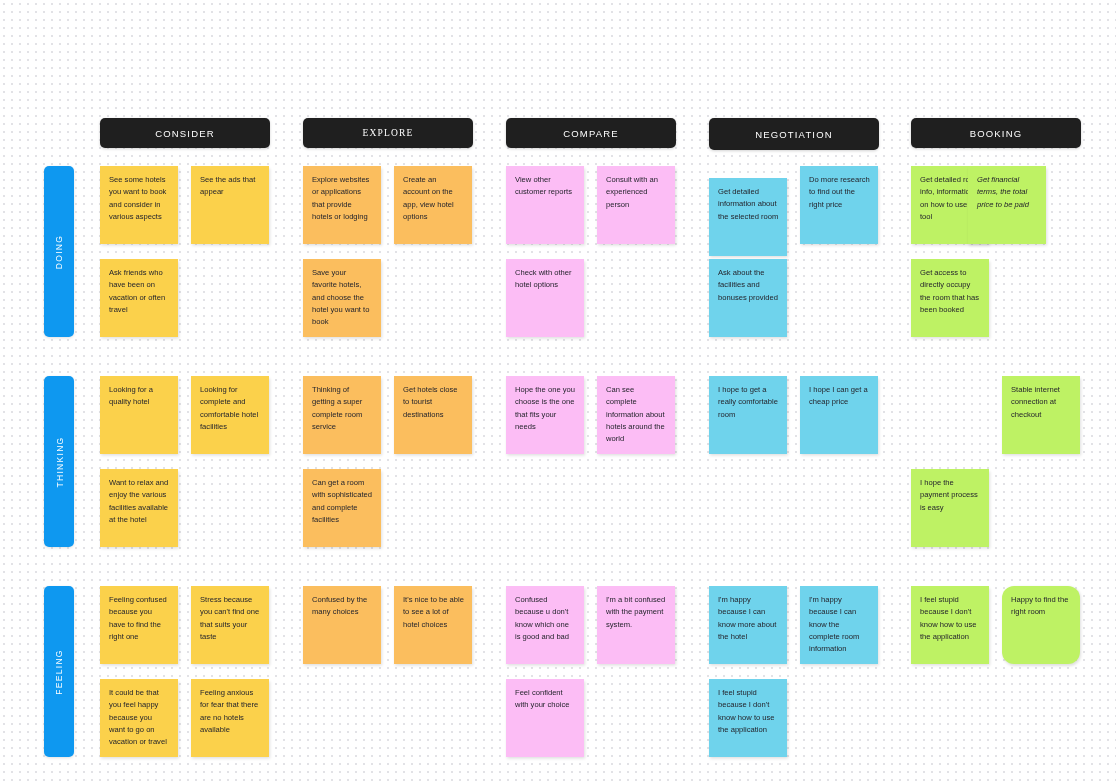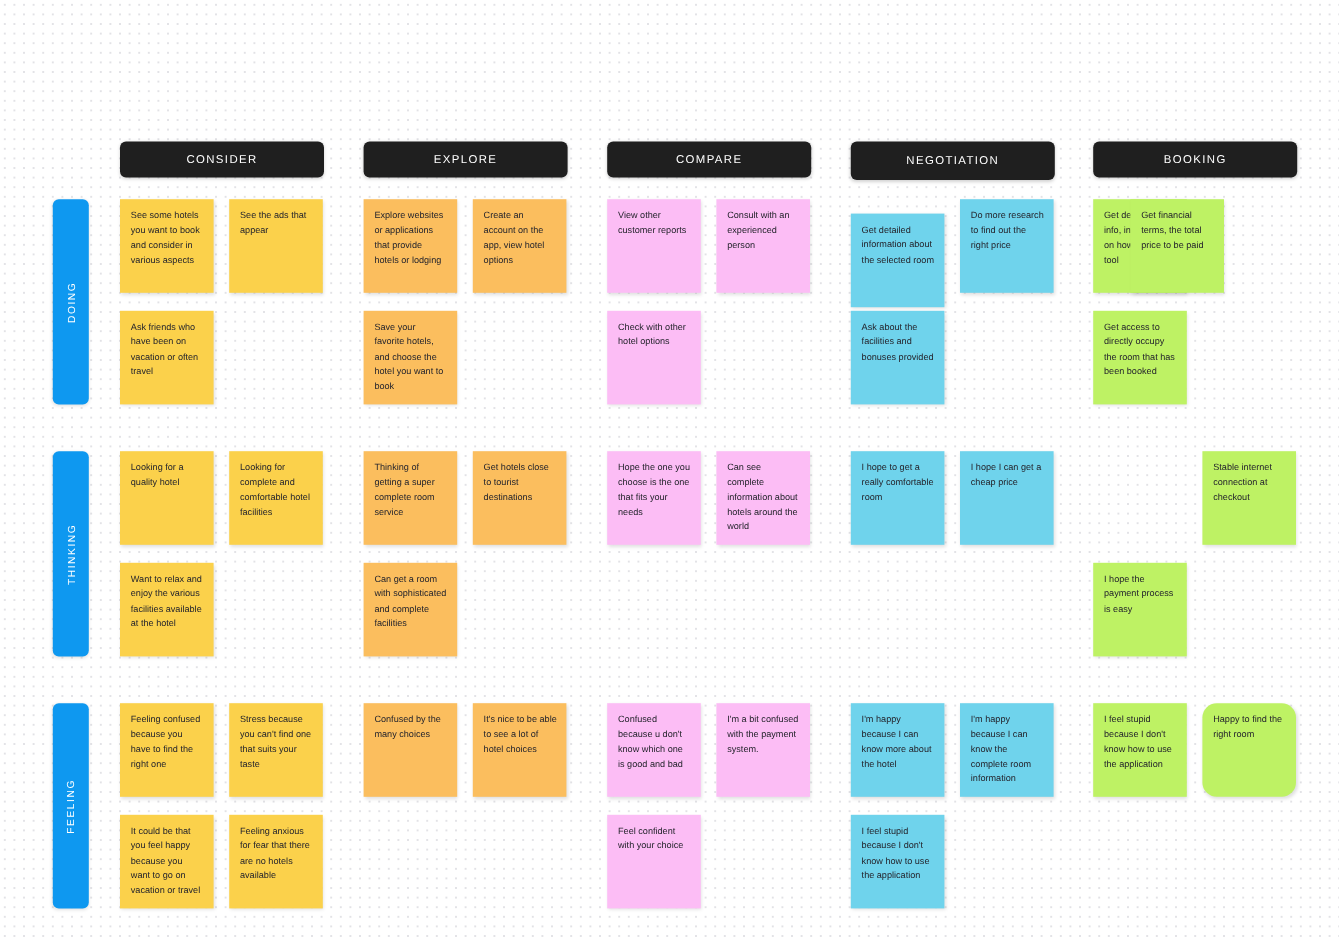--- a/index.html
+++ b/index.html
@@ -92,21 +92,21 @@
   .note.c-blue   { background: #6FD3EC; }
   .note.c-salmon { background: #bef264; }
 </style>
 </head>
 <body>
 
 <div id="board">
     <div class="stage-header" style="left: 100px; top: 118px; width: 170px; height: 30px;">
       <span>CONSIDER</span>
     </div>
-    <div class="stage-header" style="left: 303px; top: 118px; width: 170px; height: 30px;">
+    <div class="stage-header" style="left: 303px; top: 118px; width: 170px; height: 30px; font-family: Liberation Serif, serif;">
       <span>EXPLORE</span>
     </div>
     <div class="stage-header" style="left: 506px; top: 118px; width: 170px; height: 30px;">
       <span>COMPARE</span>
     </div>
     <div class="stage-header" style="left: 709px; top: 118px; width: 170px; height: 32px;">
       <span>NEGOTIATION</span>
     </div>
     <div class="stage-header" style="left: 911px; top: 118px; width: 170px; height: 30px;">
       <span>BOOKING</span>
@@ -126,21 +126,21 @@
     <div class="note c-orange" style="left: 303px; top: 166px;">Explore websites or applications that provide hotels or lodging</div>
     <div class="note c-orange" style="left: 394px; top: 166px;">Create an account on the app, view hotel options</div>
     <div class="note c-orange" style="left: 303px; top: 259px;">Save your favorite hotels, and choose the hotel you want to book</div>
     <div class="note c-pink" style="left: 506px; top: 166px;">View other customer reports</div>
     <div class="note c-pink" style="left: 597px; top: 166px;">Consult with an experienced person</div>
     <div class="note c-pink" style="left: 506px; top: 259px;">Check with other hotel options</div>
     <div class="note c-blue" style="left: 709px; top: 178px;">Get detailed information about the selected room</div>
     <div class="note c-blue" style="left: 800px; top: 166px;">Do more research to find out the right price</div>
     <div class="note c-blue" style="left: 709px; top: 259px;">Ask about the facilities and bonuses provided</div>
     <div class="note c-salmon" style="left: 911px; top: 166px;">Get detailed room info, information on how to use the tool</div>
-    <div class="note c-salmon" style="left: 942px; top: 166px;">Get financial terms, the total price to be paid</div>
+    <div class="note c-salmon" style="left: 968px; top: 166px; font-style: italic;">Get financial terms, the total price to be paid</div>
     <div class="note c-salmon" style="left: 911px; top: 259px;">Get access to directly occupy the room that has been booked</div>
     <div class="note c-yellow" style="left: 100px; top: 376px;">Looking for a quality hotel</div>
     <div class="note c-yellow" style="left: 191px; top: 376px;">Looking for complete and comfortable hotel facilities</div>
     <div class="note c-yellow" style="left: 100px; top: 469px;">Want to relax and enjoy the various facilities available at the hotel</div>
     <div class="note c-orange" style="left: 303px; top: 376px;">Thinking of getting a super complete room service</div>
     <div class="note c-orange" style="left: 394px; top: 376px;">Get hotels close to tourist destinations</div>
     <div class="note c-orange" style="left: 303px; top: 469px;">Can get a room with sophisticated and complete facilities</div>
     <div class="note c-pink" style="left: 506px; top: 376px;">Hope the one you choose is the one that fits your needs</div>
     <div class="note c-pink" style="left: 597px; top: 376px;">Can see complete information about hotels around the world</div>
     <div class="note c-blue" style="left: 709px; top: 376px;">I hope to get a really comfortable room</div>

